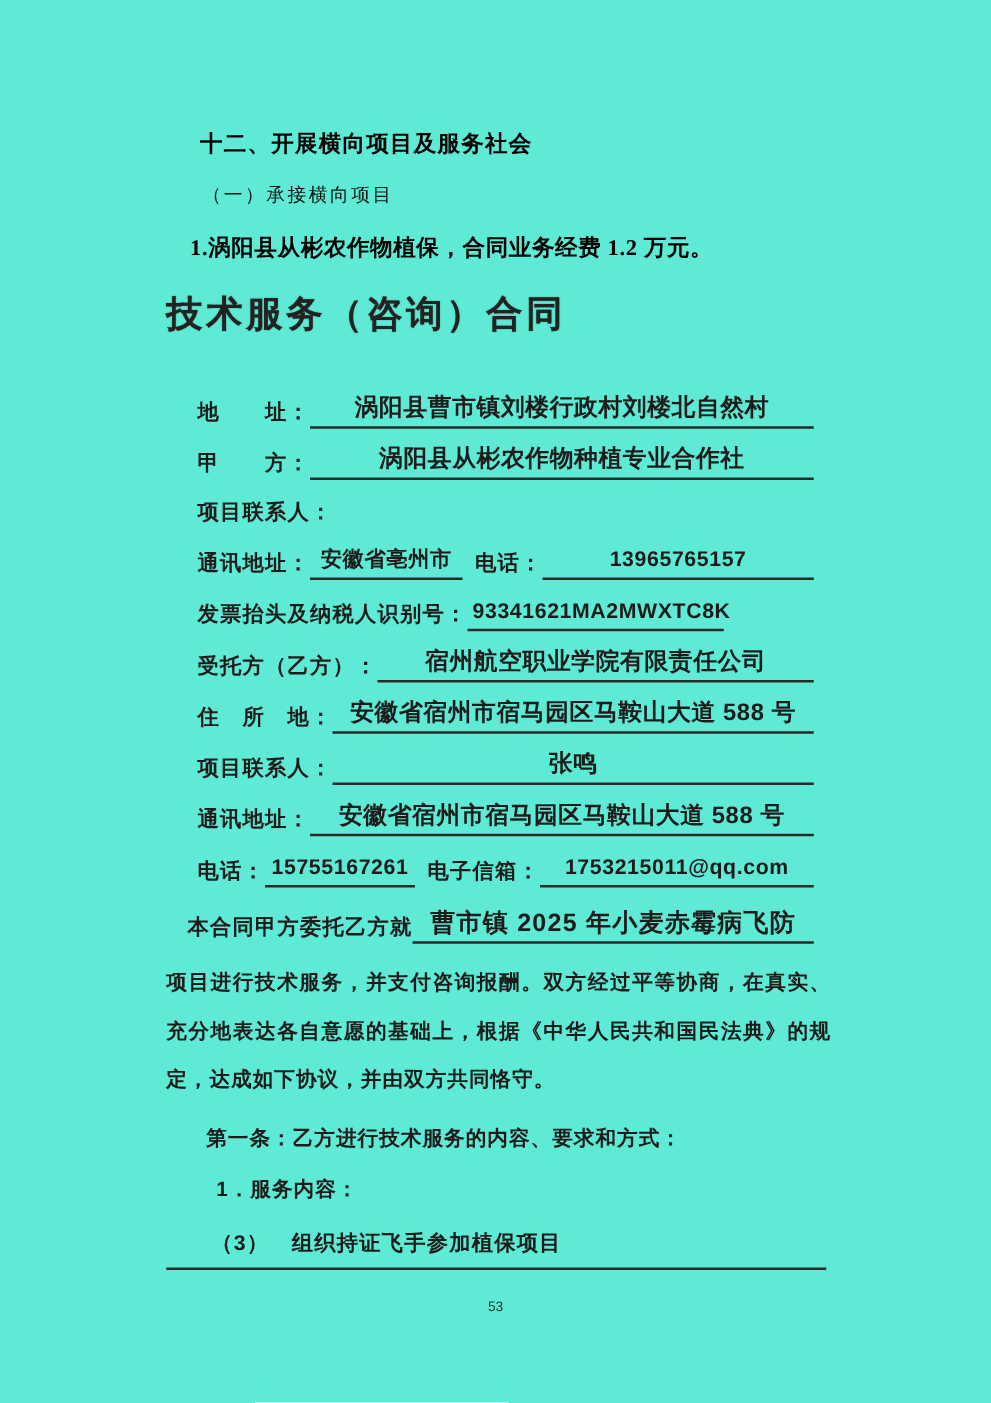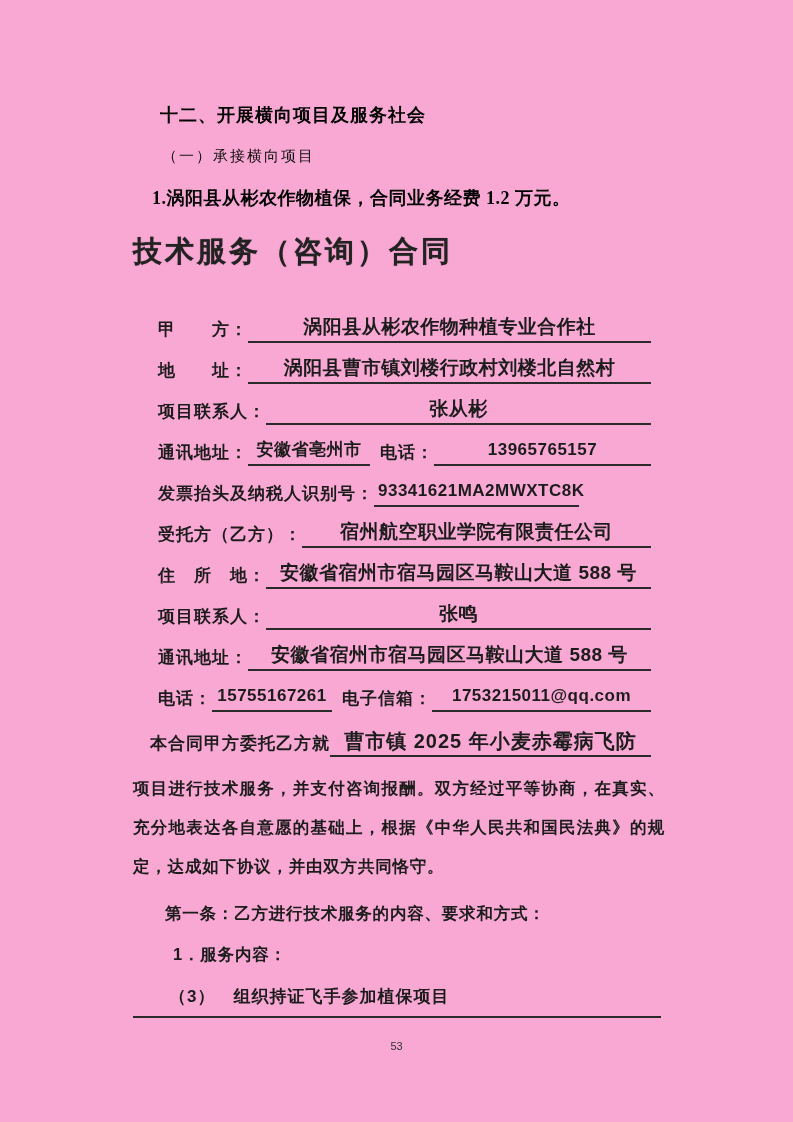--- a/index.html
+++ b/index.html
@@ -1,21 +1,21 @@
 <!DOCTYPE html>
 <html><head>
 <meta charset="utf-8">
 <style>
   * { margin: 0; padding: 0; box-sizing: border-box; }
   html, body { background: #ffffff; }
   .page {
     position: relative;
     width: 793px;
     height: 1122px;
-    background: #f9a8d4;
+    background: #5eead4;
     font-family: "Liberation Serif", serif;
     color: #000000;
     overflow: hidden;
   }
   
   .section-heading {
     position: absolute;
     left: 160px; top: 103px;
     font-family: "Liberation Sans", sans-serif;
     font-weight: bold;
@@ -130,32 +130,31 @@
 
   <div class="subsection-heading">（一）承接横向项目</div>
 
   <div class="project-item">1.涡阳县从彬农作物植保，合同业务经费 1.2 万元。</div>
 
   <div class="contract">
 
     <div class="contract-title">技术服务（咨询）合同</div>
 
     <div class="c-row">
+      <span class="c-label">地　　址：</span>
+      <span class="c-value big">涡阳县曹市镇刘楼行政村刘楼北自然村</span>
+    </div>
+
+    <div class="c-row">
       <span class="c-label">甲　　方：</span>
       <span class="c-value big">涡阳县从彬农作物种植专业合作社</span>
     </div>
 
     <div class="c-row">
-      <span class="c-label">地　　址：</span>
-      <span class="c-value big">涡阳县曹市镇刘楼行政村刘楼北自然村</span>
-    </div>
-
-    <div class="c-row">
       <span class="c-label">项目联系人：</span>
-      <span class="c-value big">张从彬</span>
     </div>
 
     <div class="c-row">
       <span class="c-label">通讯地址：</span>
       <span class="c-value fixed" style="width:122px">安徽省亳州市</span>
       <span class="gap"></span>
       <span class="c-label">电话：</span>
       <span class="c-value mono-num">13965765157</span>
     </div>
 

